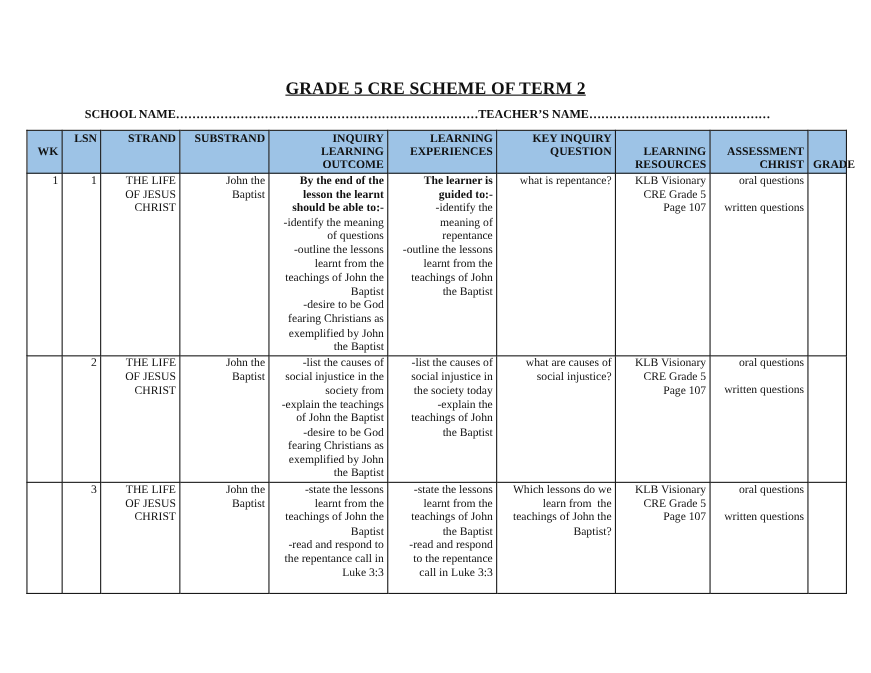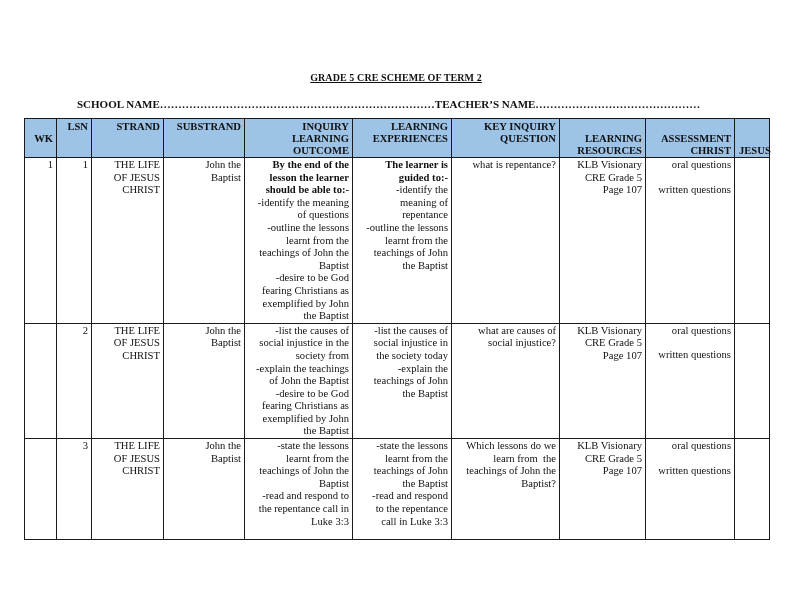--- a/index.html
+++ b/index.html
@@ -1,19 +1,19 @@
 <!DOCTYPE html>
 <html><head>
 <meta charset="utf-8">
 <style>
   html, body { margin: 0; padding: 0; background: #ffffff; }
   body { width: 792px; height: 612px; position: relative; overflow: hidden;
          font-family: "Liberation Serif", "DejaVu Serif", serif; color: #111; }
   .title { position: absolute; top: 72px; left: 0; width: 792px; text-align: center;
-           font-weight: bold; font-size: 10px; text-decoration: underline; letter-spacing: 0.1px; }
+           font-weight: bold; font-size: 16px; text-decoration: underline; letter-spacing: 0.1px; }
   .namesline { position: absolute; top: 98px; left: 77px; font-weight: bold; font-size: 11px; white-space: nowrap; }
   table { position: absolute; top: 118px; left: 24px; border-collapse: collapse; table-layout: fixed;
           width: 745px; font-size: 10.6px; line-height: 12.6px; }
   td, th { border: 1px solid #1a1a1a; vertical-align: top; padding: 1px 3px 0 4px; text-align: right; }
   th { background: #9dc3e6; font-weight: bold; font-size: 10.6px; line-height: 12px; padding-top: 2px; height: 36px; }
   th.bottom { vertical-align: bottom; padding-bottom: 0; }
   th.mid { vertical-align: middle; }
   tr.r1 td { height: 162px; }
   tr.r2 td { height: 111px; }
   tr.r3 td { height: 99px; }
@@ -60,40 +60,40 @@
         <span class="line">QUESTION</span>
       </th>
       <th class="bottom">
         <span class="line">LEARNING</span>
         <span class="line">RESOURCES</span>
       </th>
       <th class="bottom">
         <span class="line">ASSESSMENT</span>
         <span class="line">CHRIST</span>
       </th>
-      <th class="bottom">JESUS</th>
+      <th class="bottom">GRADE</th>
     </tr>
   </thead>
   <tbody>
 
     <tr class="r1">
       <td>1</td>
       <td>1</td>
       <td>
         <span class="line">THE LIFE</span>
         <span class="line">OF JESUS</span>
         <span class="line">CHRIST</span>
       </td>
       <td>
         <span class="line">John the</span>
         <span class="line">Baptist</span>
       </td>
       <td>
         <span class="b">By the end of the</span>
-        <span class="b">lesson the learner</span>
+        <span class="b">lesson the learnt</span>
         <span class="b">should be able to:-</span>
         <span class="line">-identify the meaning</span>
         <span class="line">of questions</span>
         <span class="line">-outline the lessons</span>
         <span class="line">learnt from the</span>
         <span class="line">teachings of John the</span>
         <span class="line">Baptist</span>
         <span class="line">-desire to be God</span>
         <span class="line">fearing Christians as</span>
         <span class="line">exemplified by John</span>

